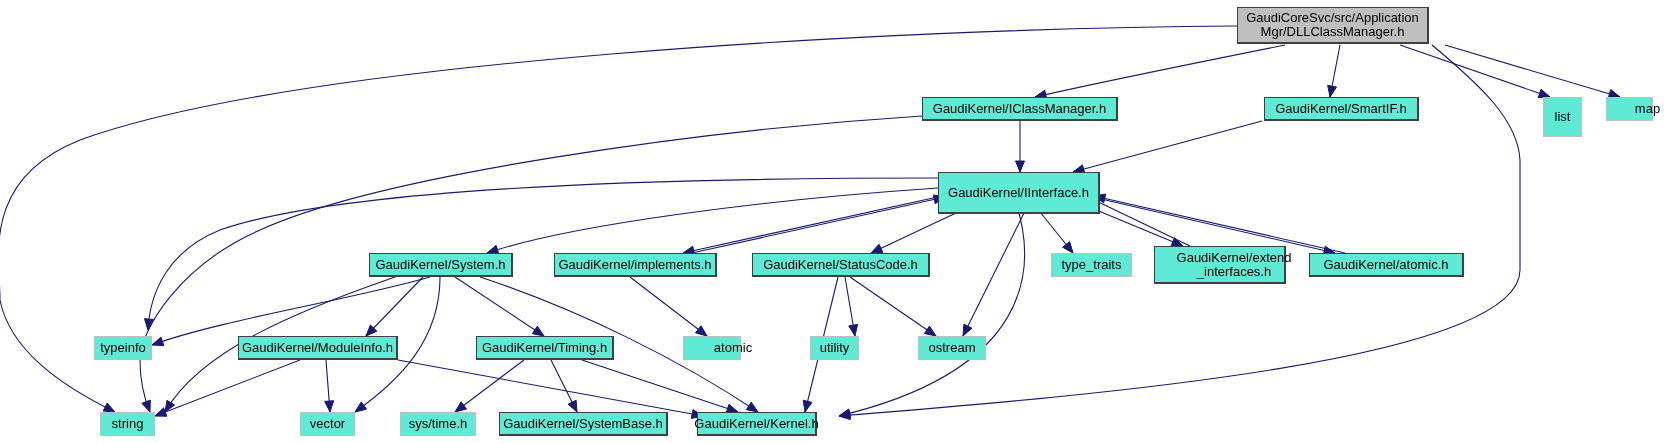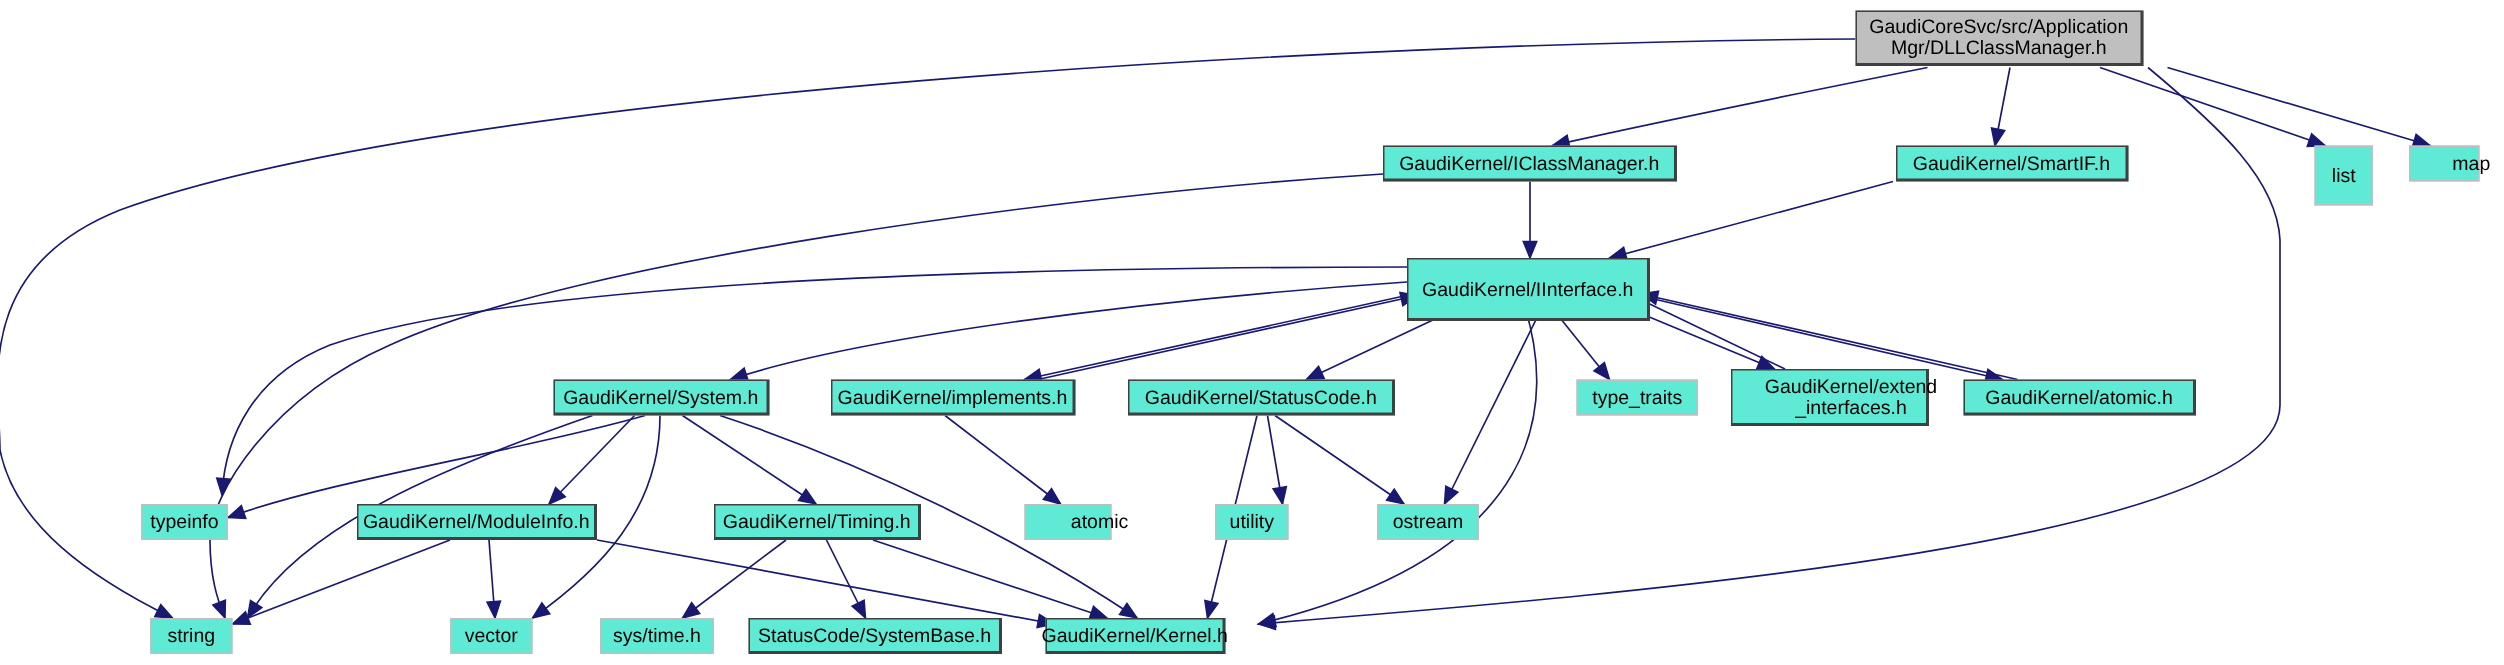--- a/index.html
+++ b/index.html
@@ -111,15 +111,15 @@
     <div class="node local" style="left: 1309px; top: 253px; width: 155px; height: 24px;"><span>GaudiKernel/atomic.h</span></div>
     <div class="node system" style="left: 94px; top: 336px; width: 58px; height: 24px;"><span>typeinfo</span></div>
     <div class="node local" style="left: 238px; top: 336px; width: 160px; height: 24px;"><span>GaudiKernel/ModuleInfo.h</span></div>
     <div class="node local" style="left: 476px; top: 336px; width: 138px; height: 24px;"><span>GaudiKernel/Timing.h</span></div>
     <div class="node system" style="left: 683px; top: 336px; width: 58px; height: 24px; padding-left: 42px;"><span>atomic</span></div>
     <div class="node system" style="left: 810px; top: 336px; width: 49px; height: 24px;"><span>utility</span></div>
     <div class="node system" style="left: 918px; top: 336px; width: 68px; height: 24px;"><span>ostream</span></div>
     <div class="node system" style="left: 100px; top: 412px; width: 55px; height: 24px;"><span>string</span></div>
     <div class="node system" style="left: 300px; top: 412px; width: 55px; height: 24px;"><span>vector</span></div>
     <div class="node system" style="left: 400px; top: 412px; width: 76px; height: 24px;"><span>sys/time.h</span></div>
-    <div class="node local" style="left: 499px; top: 412px; width: 169px; height: 24px;"><span>StatusCode/SystemBase.h</span></div>
+    <div class="node local" style="left: 499px; top: 412px; width: 169px; height: 24px;"><span>GaudiKernel/SystemBase.h</span></div>
     <div class="node local" style="left: 697px; top: 412px; width: 120px; height: 24px;"><span>GaudiKernel/Kernel.h</span></div>
   </div>
 
 </body></html>

